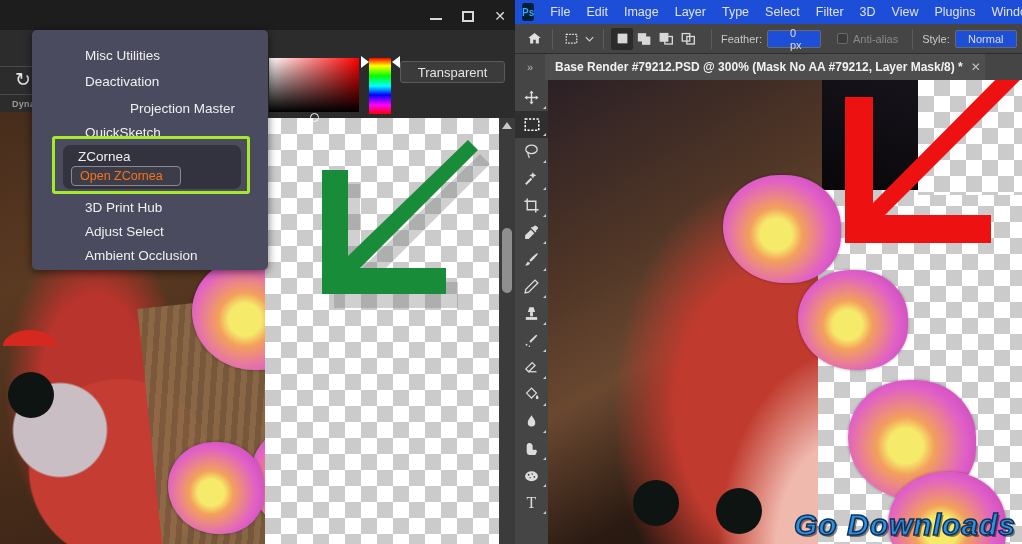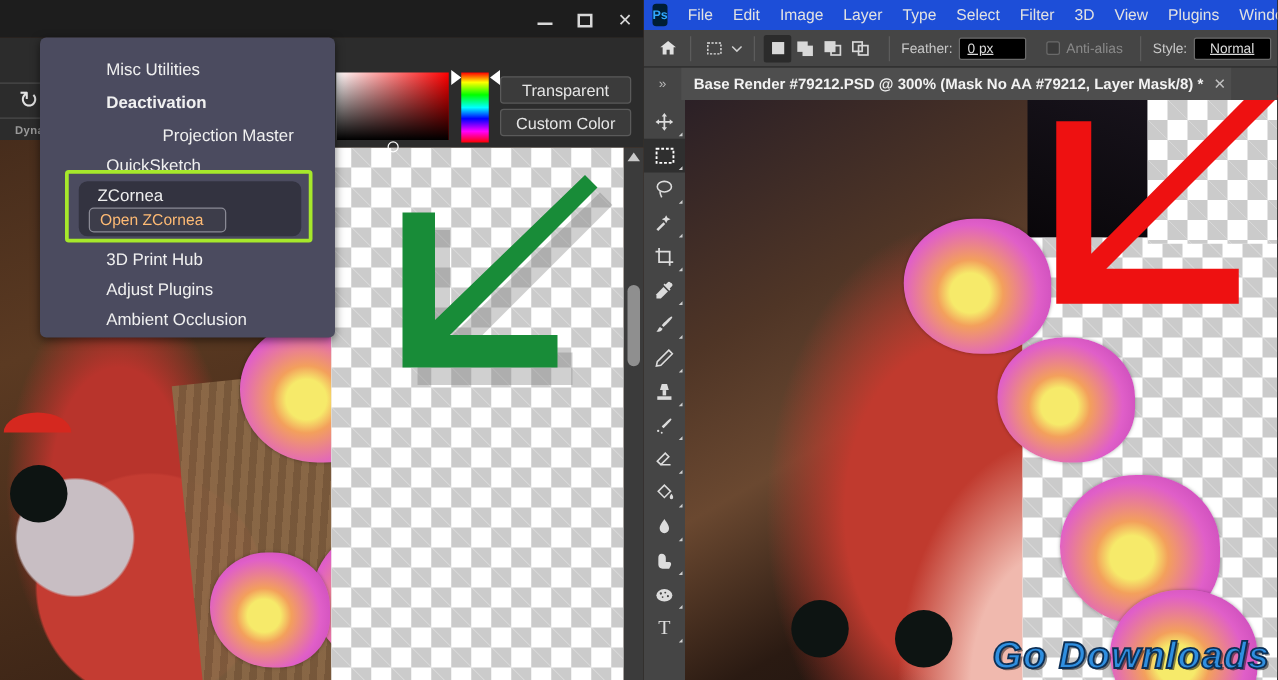--- a/index.html
+++ b/index.html
@@ -96,21 +96,21 @@
     background:#4b4b5f; border-radius:5px;
     box-shadow:0 2px 8px rgba(0,0,0,.55); }
   .zmi { position:absolute; left:53px; font-size:13.5px; color:#f0f0f0; white-space:nowrap; }
   .zcornea-box { position:absolute; left:20px; top:106px; width:198px; height:58px;
     border:3px solid #a6e82b; border-radius:3px; background:#4b4b5f; }
   .zcornea-inner { position:absolute; left:8px; top:6px; width:178px; height:44px;
     background:#333340; border-radius:7px; }
   .zcornea-ttl { position:absolute; left:15px; top:4px; font-size:13.5px; color:#efefef; }
   .zcornea-btn { position:absolute; left:8px; top:21px; width:110px; height:20px;
     border:1px solid #8a8a95; border-radius:4px; background:#3d3d4a;
-    color:#fdba74; font-size:12.5px; display:flex; align-items:center; padding-left:8px; }
+    color:#f97316; font-size:12.5px; display:flex; align-items:center; padding-left:8px; }
 
   
   #ps { position:absolute; left:515px; top:0; width:507px; height:544px;
         background:#323232; overflow:hidden; }
 
   .ps-menubar { position:absolute; left:0; top:0; width:507px; height:24px;
     background:#1d4ed8; display:flex; align-items:center; }
   .ps-logo { width:18px; height:18px; margin:0 8px 0 7px; border-radius:3px;
     background:#001e36; color:#31a8ff; font-size:10px; font-weight:bold;
     display:flex; align-items:center; justify-content:center; }
@@ -118,22 +118,22 @@
 
   .ps-optbar { position:absolute; left:0; top:24px; width:543px; height:30px;
     background:#454545; display:flex; align-items:center; border-bottom:1px solid #2d2d2d; }
   .opt-sep { width:1px; height:20px; background:#5c5c5c; margin:0 7px; }
   .opt-icon { width:22px; height:22px; display:flex; align-items:center; justify-content:center;
     color:#d6d6d6; }
   .marq-mode { width:22px; height:22px; border-radius:2px; display:flex;
     align-items:center; justify-content:center; }
   .marq-mode.on { background:#2b2b2b; }
   .opt-lbl { font-size:11px; color:#c9c9c9; margin:0 5px 0 2px; white-space:nowrap; }
-  .opt-field { height:18px; border:1px solid #6a6a6a; border-radius:2px; background:#000000;
-    color:#dcdcdc; font-size:11px; display:flex; align-items:center; padding:0 6px;text-decoration:underline; }
+  .opt-field { height:18px; border:1px solid #6a6a6a; border-radius:2px; background:#1d4ed8;
+    color:#dcdcdc; font-size:11px; display:flex; align-items:center; padding:0 22px; }
   .chk { width:11px; height:11px; border:1px solid #6a6a6a; border-radius:2px;
     background:#3b3b3b; margin-right:5px; }
 
   .ps-tabbar { position:absolute; left:0; top:54px; width:507px; height:26px;
     background:#454545; }
   .ps-collapse { position:absolute; left:3px; top:3px; width:24px; height:20px;
     color:#b8b8b8; font-size:11px; display:flex; align-items:center; justify-content:center; }
   .ps-tab { position:absolute; left:30px; top:0; width:440px; height:26px;
     background:#4e4e4e; display:flex; align-items:center; padding:0 10px; }
   .ps-tab-title { font-size:12px; font-weight:bold; color:#f2f2f2; white-space:nowrap; }
@@ -206,42 +206,41 @@
     </div>
 
     <div class="zb-colorpanel">
       <div class="cp-sq">
         <div class="cp-dot"></div>
       </div>
       <div class="tri tri-l"></div>
       <div class="tri tri-r"></div>
       <div class="cp-strip"></div>
       <div class="cp-btn" style="top:31px;">Transparent</div>
-      <div class="cp-btn" style="top:57px;">Custom Color</div>
     </div>
 
     <div class="zb-titlebar">
       <div class="winbtns">
         <div class="winbtn">
             <span class="wb-min"></span>
           </div>
         <div class="winbtn">
             <span class="wb-max"></span>
           </div>
         <div class="winbtn">✕</div>
       </div>
     </div>
 
     <div id="zmenu">
       <div class="zmi" style="top:18px;">Misc Utilities</div>
-      <div class="zmi" style="top:44px;font-weight:bold;">Deactivation</div>
+      <div class="zmi" style="top:44px;">Deactivation</div>
       <div class="zmi" style="top:71px;margin-left:45px;">Projection Master</div>
       <div class="zmi" style="top:95px;">QuickSketch</div>
       <div class="zmi" style="top:170px;">3D Print Hub</div>
-      <div class="zmi" style="top:194px;">Adjust Plugins</div>
+      <div class="zmi" style="top:194px;">Adjust Select</div>
       <div class="zmi" style="top:218px;">Ambient Occlusion</div>
 
       <div class="zcornea-box">
         <div class="zcornea-inner">
           <div class="zcornea-ttl">ZCornea</div>
           <div class="zcornea-btn">Open ZCornea</div>
         </div>
       </div>
     </div>
   </div>

